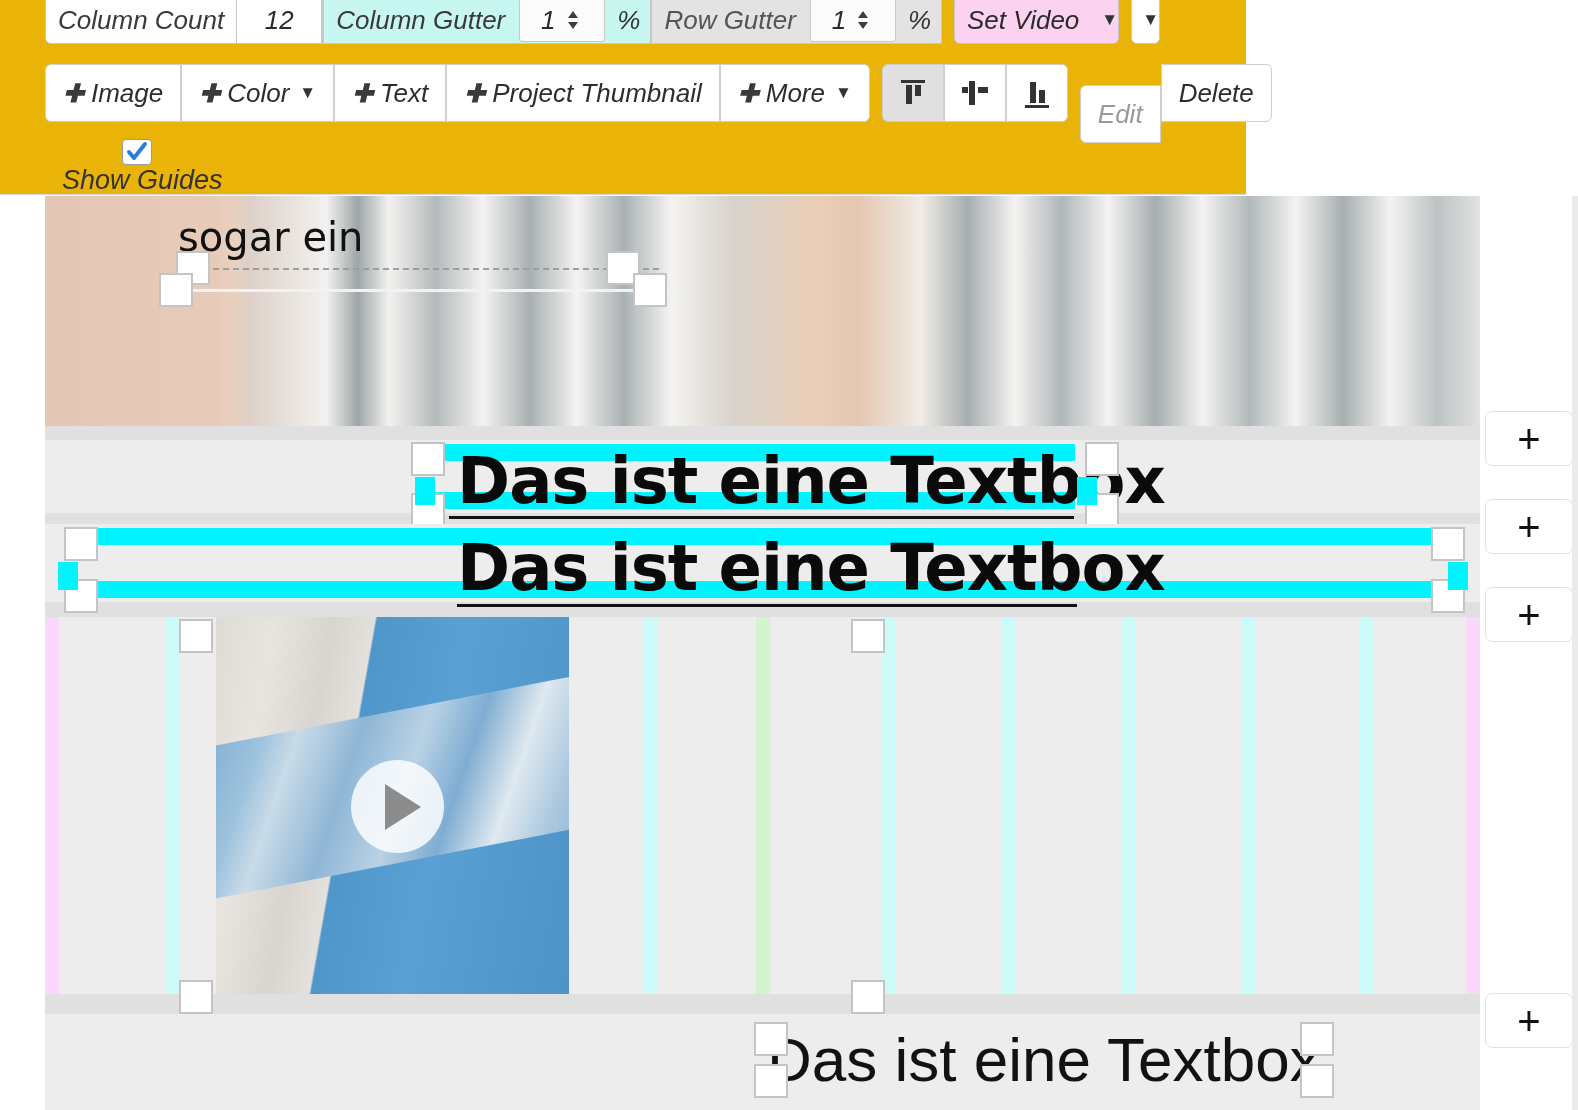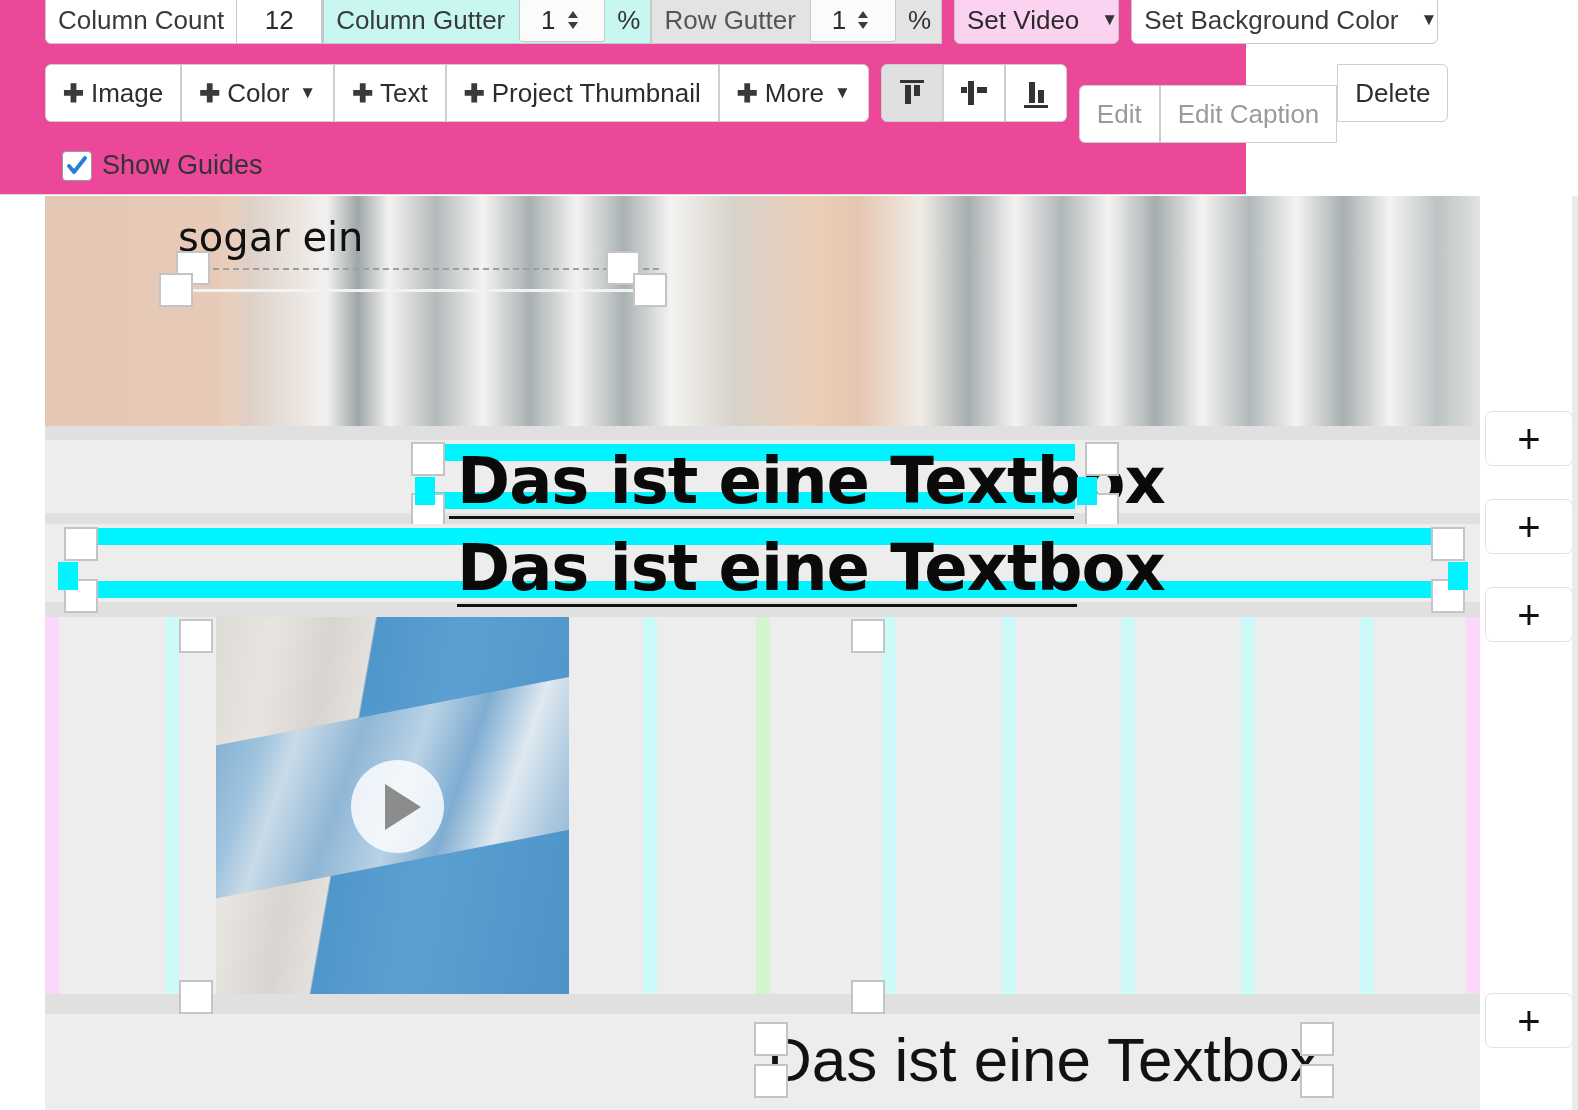--- a/index.html
+++ b/index.html
@@ -8,22 +8,23 @@
     width:1578px; height:1110px;
     background:#ffffff;
     font-family:"Liberation Sans", sans-serif;
     overflow:hidden;
     position:relative;
   }
 
   
   #toolbar {
     position:absolute; left:0; top:0; width:1246px; height:195px;
-    background:#ec4899;
+    background:#eab308;
     border-bottom:1px solid #d9d9d9;
+    font-style:italic;
   }
   .tb-row { position:absolute; display:flex; align-items:stretch; }
 
   
   #row1 { left:45px; top:-4px; height:50px; }
   .seg {
     display:flex; align-items:center;
     border:1px solid #c8c8c8;
     background:#ffffff;
     font-size:26px; color:#3a3a3a;
@@ -67,21 +68,21 @@
   .btn .plus { font-size:25px; font-weight:bold; margin-right:7px; color:#3a3a3a; }
   .btn-dis { color:#9a9a9a;margin-top:21px; }
   .gap { width:12px; }
   .align-btn {
     width:62px; height:58px; border:1px solid #cfcfcf; background:#ffffff;
     display:flex; align-items:center; justify-content:center;
   }
   .align-btn.active { background:#e0e0e0; }
 
   
-  #row3 { left:62px; top:139px; height:42px; align-items:flex-end; }
+  #row3 { left:62px; top:139px; height:42px; align-items:center;flex-direction:column; }
   .cb {
     width:30px; height:30px; border:1px solid #9a9a9a; border-radius:4px;
     background:#fff; display:flex; align-items:center; justify-content:center;
     margin-right:10px;
   }
   .cb svg { display:block; }
   #row3 .lbl { font-size:27px; color:#333; }
 
   
   #canvas {
@@ -213,21 +214,20 @@
     <div class="gap"></div>
 
     <div class="seg seg-pink rounded">
       <span class="seg-label">Set Video</span>
       <span class="caret">▼</span>
     </div>
 
     <div class="gap"></div>
 
     <div class="seg rounded">
-      <span class="seg-label">Set Background Color</span>
       <span class="caret">▼</span>
     </div>
   </div>
 
   <div id="row2" class="tb-row">
 
     <div class="btn rounded-l">
       <span class="plus">✚</span>
       <span>Image</span>
     </div>
@@ -275,23 +275,20 @@
         <rect x="10" y="6" width="6" height="21" fill="#333"></rect>
         <rect x="19" y="14" width="6" height="13" fill="#333"></rect>
         <rect x="5" y="29" width="24" height="3" fill="#333"></rect>
       </svg>
     </div>
 
     <div class="gap"></div>
 
     <div class="btn btn-dis rounded-l">
       <span>Edit</span>
-    </div>
-    <div class="btn btn-dis">
-      <span>Edit Caption</span>
     </div>
     <div class="btn rounded-r">
       <span>Delete</span>
     </div>
   </div>
 
   <div id="row3" class="tb-row">
     <span class="cb">
       <svg width="24" height="24" viewBox="0 0 24 24">
         <path d="M4 12 L9 18 L20 4" stroke="#2a7fd4" stroke-width="4" fill="none" stroke-linecap="round" stroke-linejoin="round"></path>

